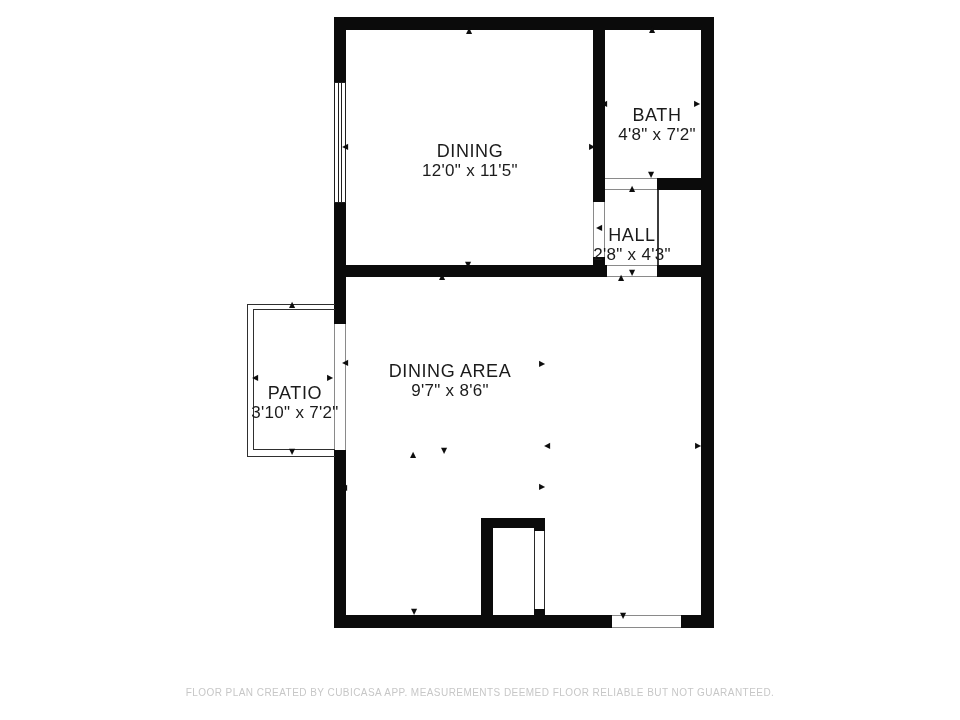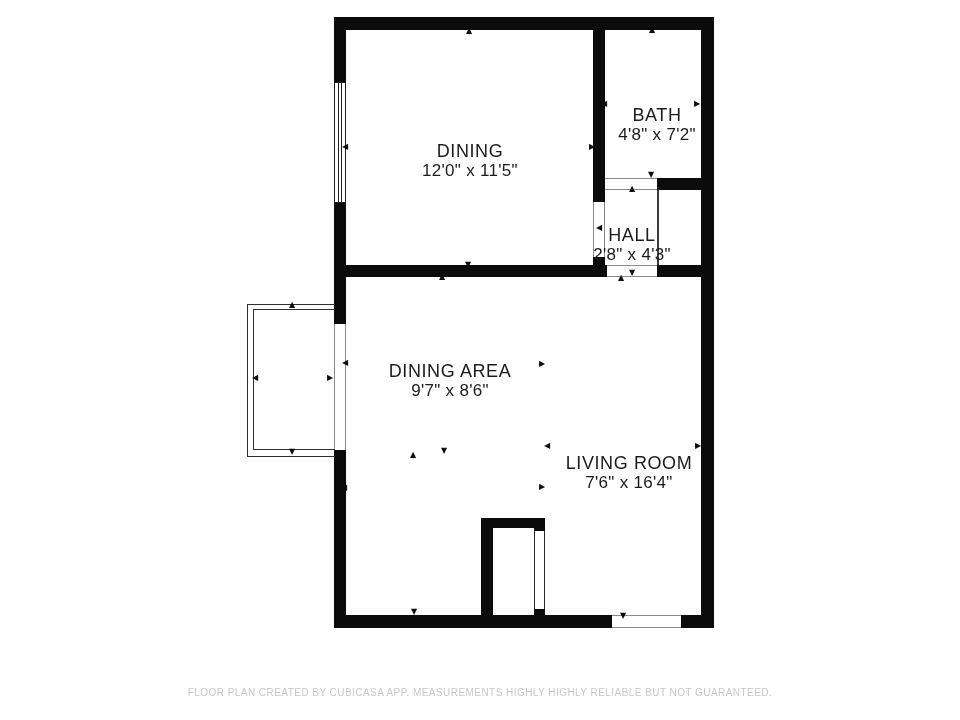--- a/index.html
+++ b/index.html
@@ -87,23 +87,23 @@
     <div class="room-dims">4'8" x 7'2"</div>
   </div>
   <div class="room-label" style="left:632px;top:222px;">
     <div class="room-name">HALL</div>
     <div class="room-dims">2'8" x 4'3"</div>
   </div>
   <div class="room-label" style="left:450px;top:358px;">
     <div class="room-name">DINING AREA</div>
     <div class="room-dims">9'7" x 8'6"</div>
   </div>
-  <div class="room-label" style="left:629px;top:450px;">
-    <div class="room-name">LIVING ROOM</div>
-    <div class="room-dims">7'6" x 16'4"</div>
+  <div class="room-label" style="left:295px;top:380px;">
+    <div class="room-name">PATIO</div>
+    <div class="room-dims">3'10" x 7'2"</div>
   </div>
 
   <div id="markers-layer">
       <span class="marker" style="left: 469px; top: 31px;">▲</span>
       <span class="marker" style="left: 345px; top: 147px;">◀</span>
       <span class="marker" style="left: 592px; top: 147px;">▶</span>
       <span class="marker" style="left: 468px; top: 265px;">▼</span>
       <span class="marker" style="left: 652px; top: 30px;">▲</span>
       <span class="marker" style="left: 604px; top: 104px;">◀</span>
       <span class="marker" style="left: 697px; top: 104px;">▶</span>
@@ -122,14 +122,14 @@
       <span class="marker" style="left: 444px; top: 451px;">▼</span>
       <span class="marker" style="left: 413px; top: 455px;">▲</span>
       <span class="marker" style="left: 344px; top: 488px;">◀</span>
       <span class="marker" style="left: 542px; top: 487px;">▶</span>
       <span class="marker" style="left: 414px; top: 612px;">▼</span>
       <span class="marker" style="left: 547px; top: 446px;">◀</span>
       <span class="marker" style="left: 698px; top: 446px;">▶</span>
       <span class="marker" style="left: 623px; top: 616px;">▼</span>
     </div>
 
-  <div class="footer">FLOOR PLAN CREATED BY CUBICASA APP. MEASUREMENTS HIGHLY HIGHLY RELIABLE BUT NOT GUARANTEED.</div>
+  <div class="footer">FLOOR PLAN CREATED BY CUBICASA APP. MEASUREMENTS DEEMED FLOOR RELIABLE BUT NOT GUARANTEED.</div>
 </div>
 
 </body></html>

